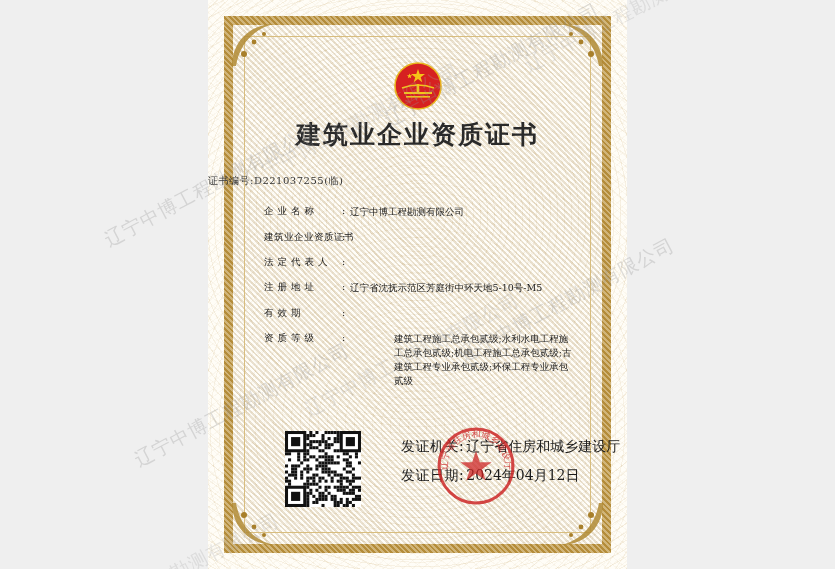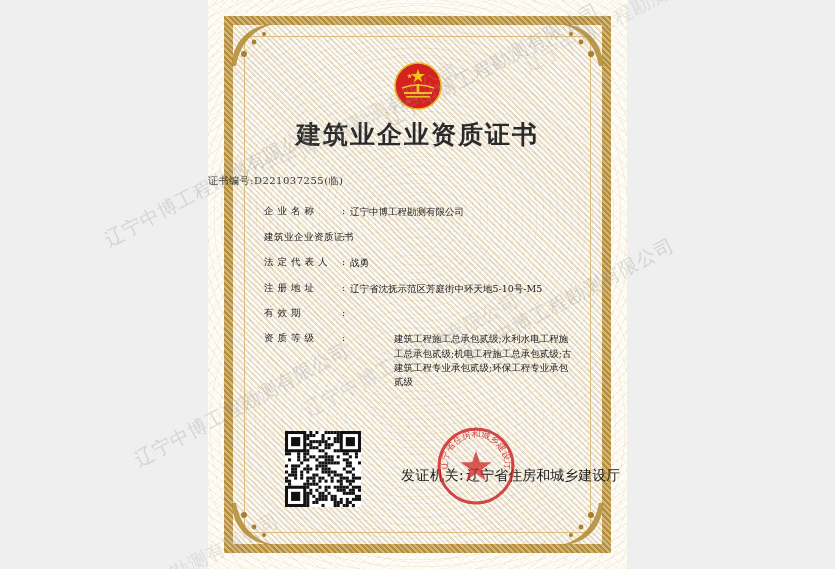--- a/index.html
+++ b/index.html
@@ -293,21 +293,20 @@
       </div>
 
       <div class="field-row">
         <div class="field-label">建筑业企业资质证书</div>
         <div class="field-colon">:</div>
       </div>
 
       <div class="field-row">
         <div class="field-label">法 定 代 表 人</div>
         <div class="field-colon">:</div>
-        <div class="field-value">战勇</div>
       </div>
 
       <div class="field-row">
         <div class="field-label">注 册 地 址</div>
         <div class="field-colon">:</div>
         <div class="field-value">辽宁省沈抚示范区芳庭街中环天地5-10号-M5</div>
       </div>
 
       <div class="field-row">
         <div class="field-label">有 效 期</div>
@@ -570,20 +569,24 @@
             <rect x="6.08" y="60.80" width="9.12" height="9.12" fill="#111"></rect>
           </g>
         </svg>
     </div>
 
     <div class="issuer">
       <div class="line">
         <span class="lbl">发证机关:</span>
         <span class="val">辽宁省住房和城乡建设厅</span>
       </div>
+      <div class="line">
+        <span class="lbl">发证日期:</span>
+        <span class="val">2024年04月12日</span>
+      </div>
     </div>
 
     <div class="seal">
       <svg width="82" height="82" viewBox="0 0 82 82">
         <circle cx="41" cy="41" r="37" fill="none" stroke="#cc2222" stroke-width="3"></circle>
         <polygon points="41,26 44.9,37.2 56.6,37.2 47.1,44.2 50.7,55.5 41,48.5 31.3,55.5 34.9,44.2 25.4,37.2 37.1,37.2" fill="#cc2222" opacity="0.9"></polygon>
         <path id="sealArc" d="M 12 41 A 29 29 0 0 1 70 41" fill="none" stroke="none"></path>
         <text font-size="9" fill="#cc2222" font-family="'DejaVu Serif', serif">
           <textPath href="#sealArc" startOffset="50%" text-anchor="middle">辽宁省住房和城乡建设厅</textPath>
         </text>

